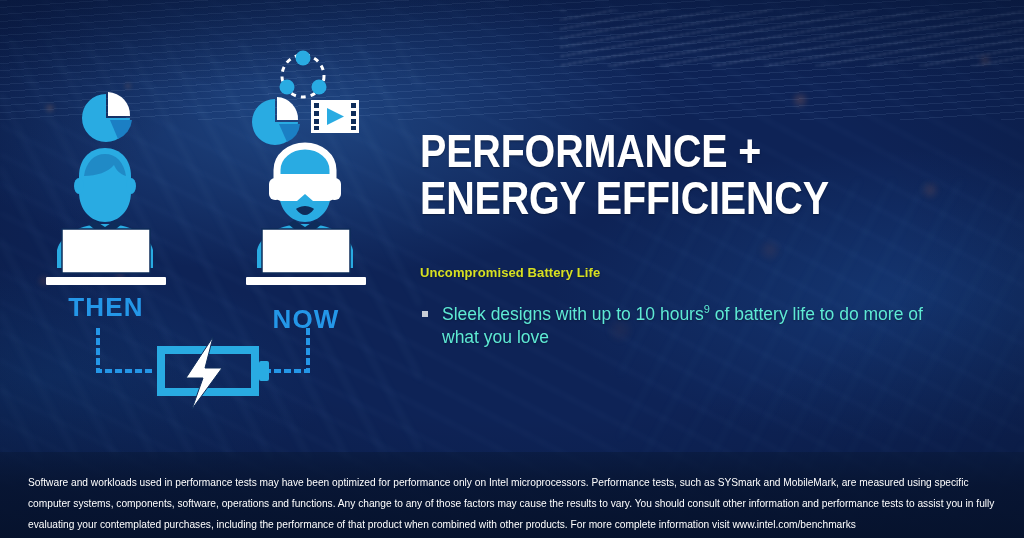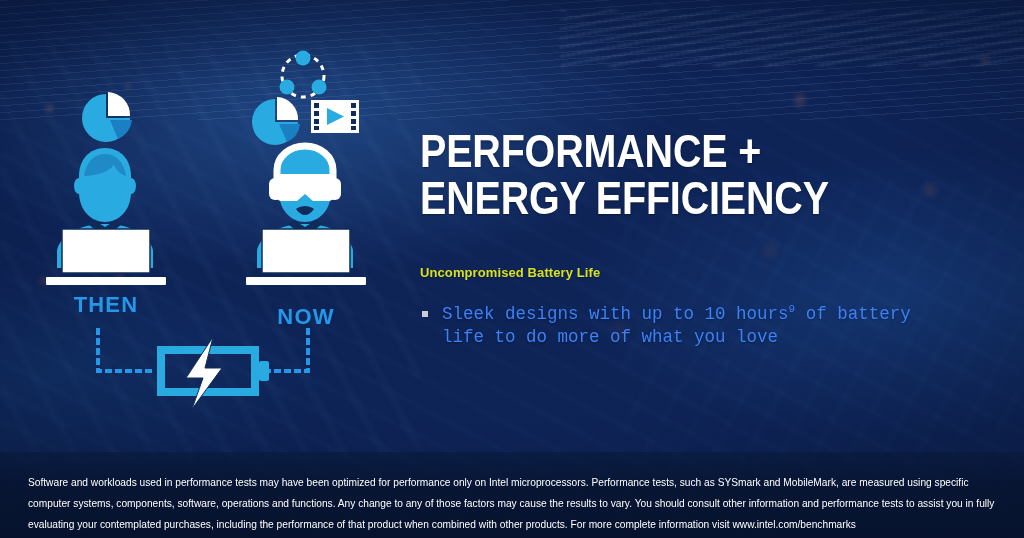--- a/index.html
+++ b/index.html
@@ -101,21 +101,21 @@
   .bg-legal-band {
     top: 452px; bottom: 0;
     background: linear-gradient(180deg, rgba(8,24,56,.55) 0%, rgba(7,20,48,.85) 40%, rgba(6,18,44,.95) 100%);
   }
 
   
   .figures { position: absolute; left: 0; top: 0; width: 400px; height: 470px; }
   .fig-label {
     position: absolute;
     font-weight: bold;
-    font-size: 22px;
+    font-size: 26px;
     letter-spacing: 1.2px;
     color: #2497e8;
     text-align: center;
   }
   #label-then { left: 36px; top: 292px; width: 140px; }
   #label-now  { left: 236px; top: 292px; width: 140px; margin-top: 12px; }
 
   
   .content { position: absolute; left: 420px; top: 0; width: 560px; }
   .headline {
@@ -146,25 +146,24 @@
   .bullets {
     position: absolute;
     top: 303px;
     left: 0;
     width: 520px;
   }
   .bullet {
     position: relative;
     padding-left: 22px;
     margin-bottom: 16px;
-    color: #3b82f6;
+    color: #5eead4;
     font-size: 17.5px;
     line-height: 23px;
     text-shadow: 0 1px 2px rgba(0,0,0,.3);
-    font-family: Liberation Mono, monospace;
   }
   .bullet .marker {
     position: absolute;
     left: 2px;
     top: 8px;
     width: 6px;
     height: 6px;
     background: #c8cdd6;
   }
   .bullet sup { font-size: 11px; vertical-align: super; line-height: 0; }

